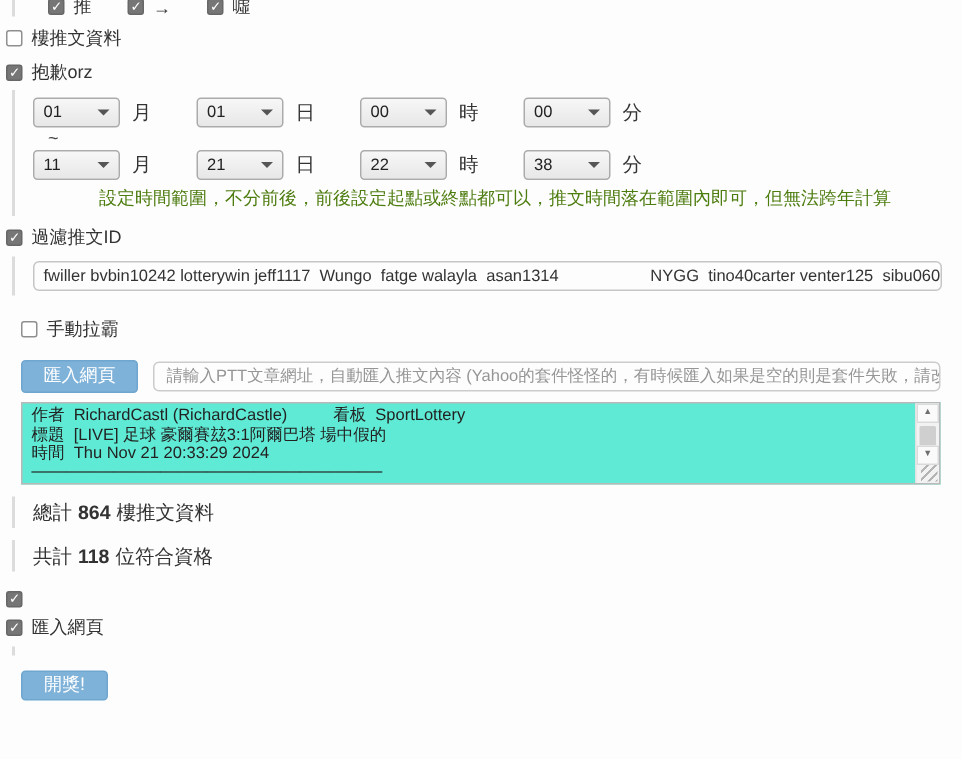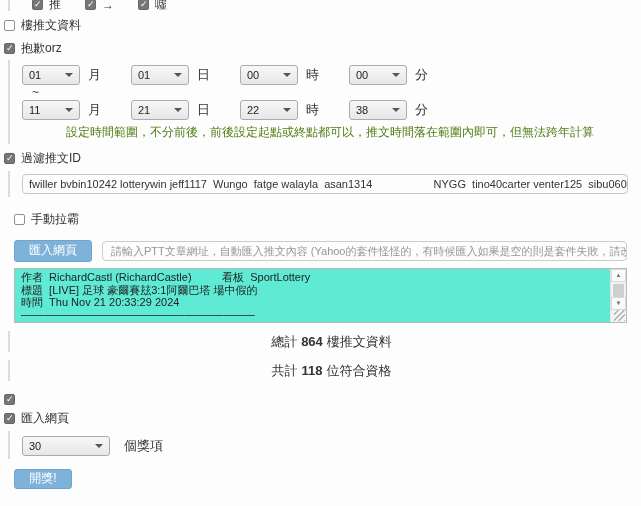--- a/index.html
+++ b/index.html
@@ -47,21 +47,21 @@
   .sbar{position:absolute;top:0;right:0;bottom:0;width:15px;background:#f2f2f2;border-left:1px solid #e2e2e2;}
   .sbtn{position:absolute;left:0;width:15px;height:13px;background:#fafafa;border:1px solid #dadada;
         box-sizing:border-box;color:#6f6f6f;font-size:6px;line-height:11px;text-align:center;}
   .sbtn.up{top:0;}
   .sbtn.down{bottom:12px;}
   .sthumb{position:absolute;left:2px;top:15px;width:11px;height:13px;background:#cfcfcf;border-radius:1px;}
   .grip{position:absolute;right:1px;bottom:1px;width:11px;height:11px;
         background:repeating-linear-gradient(135deg,transparent 0 2.5px,#b4b4b4 2.5px 4px);}
   .sumline{font-size:13px;color:#333;line-height:15px;}
   .sumline .count{font-weight:bold;margin:0 4px;}
-  .mt8{margin-top:8px;text-align:center;}
+  .mt8{margin-top:8px;}
   .smallnote{margin-top:5px;color:#555;font-size:11px;}
 </style>
 </head>
 <body>
 
 <div class="cut-top">
   <div class="inner indent">
     <div class="pushrow">
       <span class="cbrow">
         <span class="cb checked"></span>
@@ -184,22 +184,15 @@
 <div class="cbrow" style="margin:13px 0 0 4px;">
   <span class="cb checked"></span>
 </div>
 
 <div class="cbrow" style="margin:5px 0 0 4px;">
   <span class="cb checked"></span>
   <span class="cblabel">匯入網頁</span>
 </div>
 
 <div class="indent" style="margin-top:4px;">
-  <div class="selrow">
-    <span class="sel wide">
-        <span>30</span>
-        <span class="caret"></span>
-      </span>
-    <span class="unit" style="margin-left:14px;">個獎項</span>
-  </div>
 </div>
 
 <div class="btn draw">開獎!</div>
 
 </body></html>

